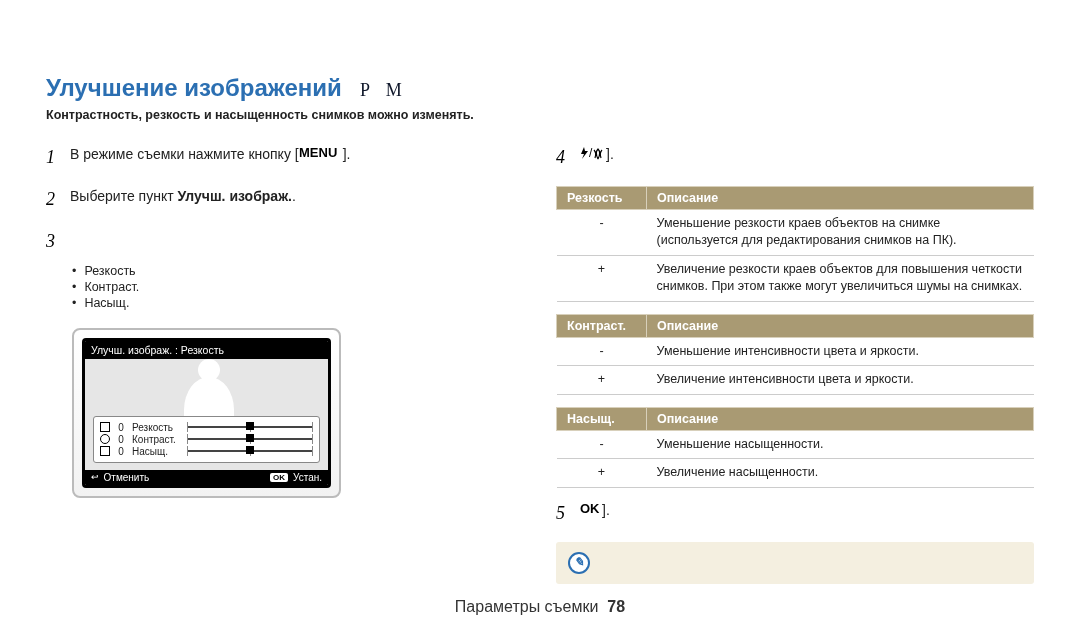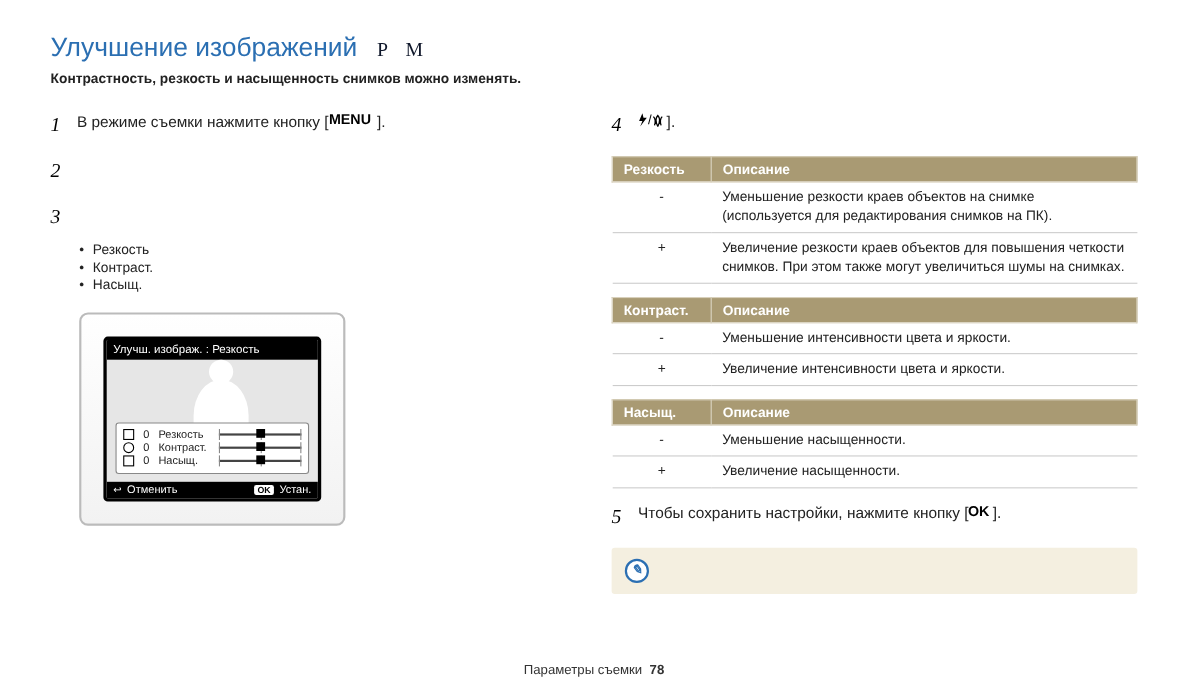--- a/index.html
+++ b/index.html
@@ -14,22 +14,23 @@
     position: relative;
   }
   .page-title {
     display: flex;
     align-items: baseline;
     gap: 18px;
     margin-bottom: 6px;
   }
   .page-title .main {
     color: #2b6fb2;
-    font-weight: 400;
+    font-weight: 700;
     font-size: 24px;
+    margin-top: 44px;
   }
   .page-title .modes {
     font-size: 18px;
     letter-spacing: 6px;
     color: #0f172a;
     font-family: Georgia, "Times New Roman", serif;
   }
   .subtitle {
     font-size: 12.5px;
     margin-bottom: 22px;
@@ -72,24 +73,24 @@
     margin-top: -6px;
     font-size: 12.5px;
   }
   .bullets li { margin-bottom: 2px; }
   .bullets li::before { content: "•"; margin-right: 8px; }
 
   
   .lcd-outer {
     margin-left: 26px;
     margin-top: 18px;
-    width: 242px;
+    width: 269px;
     border: 2px solid #bbb;
     border-radius: 8px;
-    padding: 20px;
+    padding: 8px;
     background: linear-gradient(#fff,#f2f2f2);
   }
   .lcd {
     border: 3px solid #000;
     border-radius: 4px;
     background: #e6e6e6;
     position: relative;
     height: 150px;
     overflow: hidden;
   }
@@ -194,21 +195,21 @@
   }
   .note .nicon {
     width:22px;height:22px;border:2px solid #2b6fb2;border-radius:50%;
     color:#2b6fb2; font-weight:700; font-style:italic;
     display:flex;align-items:center;justify-content:center;
     flex: 0 0 22px;
     background:#fff;
   }
   .footer {
     position:absolute; bottom:14px; left:0; right:0;
-    text-align:center; font-size:12px; color:#333;
+    text-align:center; font-size:16px; color:#333;
   }
 </style>
 </head>
 <body>
 
 <div class="page-title">
   <span class="main">Улучшение изображений</span>
   <span class="modes">P M</span>
 </div>
 <div class="subtitle">Контрастность, резкость и насыщенность снимков можно изменять.</div>
@@ -220,20 +221,23 @@
       <span class="txt">
         <span>В режиме съемки нажмите кнопку [</span><span class="menu-chip">
             <svg width="44" height="14" viewBox="0 0 44 14">
               <text x="0" y="11" font-family="Arial" font-size="13" font-weight="900" fill="#000">MENU</text>
             </svg>
           </span><span>].</span>
       </span>
     </div>
     <div class="step">
       <span class="num">2</span>
+      <span class="txt">
+        <span>Выберите пункт </span><b>Улучш. изображ.</b><span>.</span>
+      </span>
     </div>
     <div class="step">
       <span class="num">3</span>
     </div>
     <ul class="bullets">
       <li>Резкость</li>
       <li>Контраст.</li>
       <li>Насыщ.</li>
     </ul>
 
@@ -357,21 +361,21 @@
       <tr>
             <td class="key">+</td>
             <td>Увеличение насыщенности.</td>
           </tr>
     </tbody>
       </table>
 
     <div class="step">
       <span class="num">5</span>
       <span class="txt">
-        <span>Чтобы сохранить настройки, нажмите кнопку [</span><span class="ok-chip">
+        <span class="ok-chip">
             <svg width="22" height="14" viewBox="0 0 22 14">
               <text x="0" y="11" font-family="Arial" font-size="13" font-weight="900" fill="#000">OK</text>
             </svg>
           </span><span>].</span>
       </span>
     </div>
 
     <div class="note">
       <span class="nicon">✎</span>
     </div>

